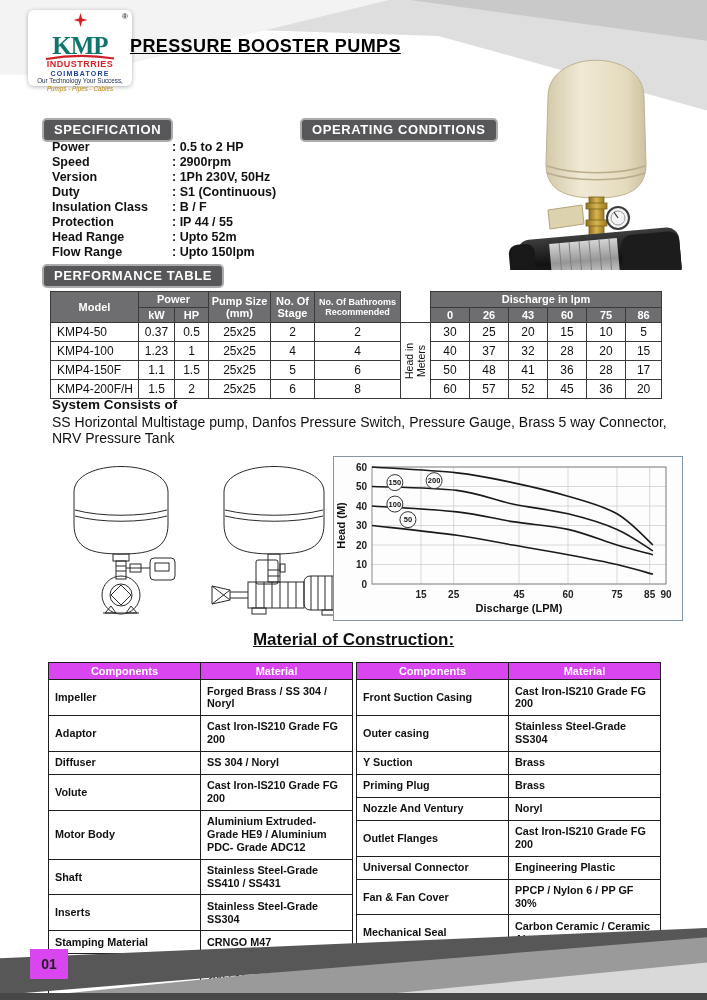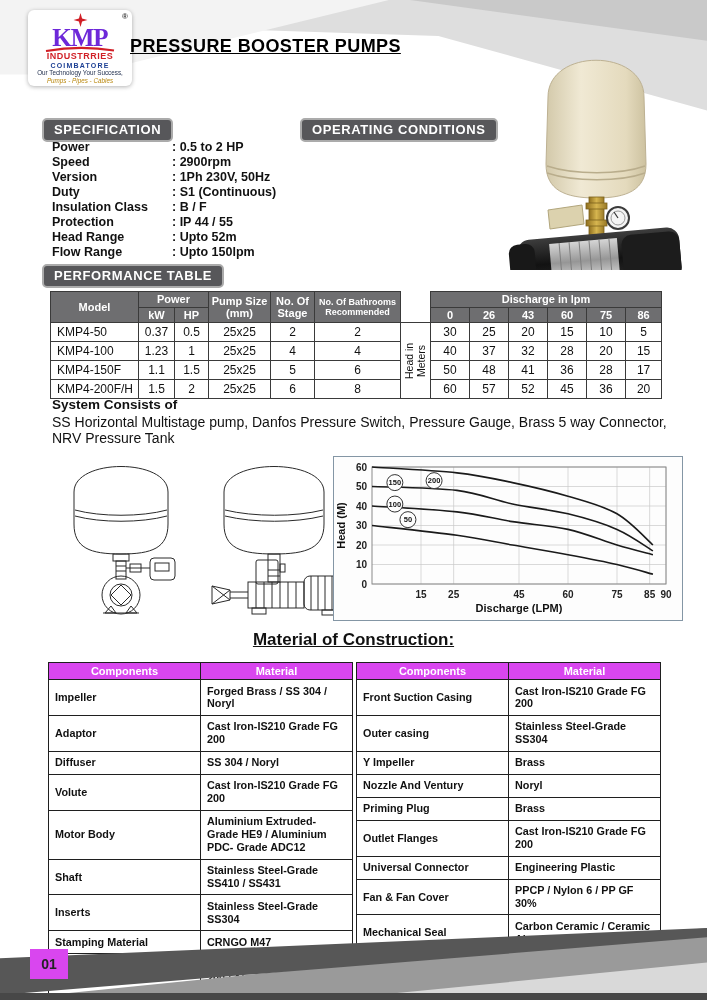--- a/index.html
+++ b/index.html
@@ -11,21 +11,21 @@
              clip-path:polygon(0 0,100% 0,100% 92%,62% 30%,0 18%);}
   .deco-corner{position:absolute;inset:0;background:#c9c9c9;
              clip-path:polygon(58% 0,100% 0,100% 34%);}
   .deco-white{position:absolute;inset:0;background:#f3f3f3;
              clip-path:polygon(0 0,55% 0,12% 62%,0 62%);}
   
   .logo{position:absolute;left:28px;top:10px;width:104px;height:76px;background:#fff;
         border-radius:6px;box-shadow:0 1px 4px rgba(0,0,0,.3);text-align:center;padding-top:3px;box-sizing:border-box;}
   .logo .reg{position:absolute;top:2px;right:4px;font-size:8px;font-weight:bold;color:#333;}
   .logo .brand{font-family:"Liberation Serif",serif;font-weight:bold;font-size:25px;line-height:.85;
-        color:#6d28d9;letter-spacing:-1px;}
+        color:#0f766e;letter-spacing:-1px;margin-top:8px;}
   .logo .swoosh{display:block;margin:-2px auto 0;}
   .logo .l1{font-size:9px;font-weight:bold;color:#d11f26;letter-spacing:.5px;line-height:1.05;}
   .logo .l2{font-size:7px;font-weight:bold;color:#1c3f94;letter-spacing:1.2px;line-height:1.1;}
   .logo .t1{font-size:6.3px;color:#22304f;line-height:1.15;}
   .logo .t2{font-size:6.3px;color:#b8860b;font-style:italic;line-height:1.15;}
   .star{display:block;margin:0 auto;}
   
   .main-title{position:absolute;left:130px;top:36px;font-size:18px;font-weight:bold;
         text-decoration:underline;letter-spacing:.4px;color:#000;}
   
@@ -477,30 +477,30 @@
       <tbody id="mat-right-body">
           <tr>
             <td class="comp">Front Suction Casing</td>
             <td>Cast Iron-IS210 Grade FG 200</td>
           </tr>
           <tr>
             <td class="comp">Outer casing</td>
             <td>Stainless Steel-Grade SS304</td>
           </tr>
           <tr>
-            <td class="comp">Y Impeller</td>
+            <td class="comp">Y Suction</td>
+            <td>Brass</td>
+          </tr>
+          <tr>
+            <td class="comp">Priming Plug</td>
             <td>Brass</td>
           </tr>
           <tr>
             <td class="comp">Nozzle And Ventury</td>
             <td>Noryl</td>
-          </tr>
-          <tr>
-            <td class="comp">Priming Plug</td>
-            <td>Brass</td>
           </tr>
           <tr>
             <td class="comp">Outlet Flanges</td>
             <td>Cast Iron-IS210 Grade FG 200</td>
           </tr>
           <tr>
             <td class="comp">Universal Connector</td>
             <td>Engineering Plastic</td>
           </tr>
           <tr>

